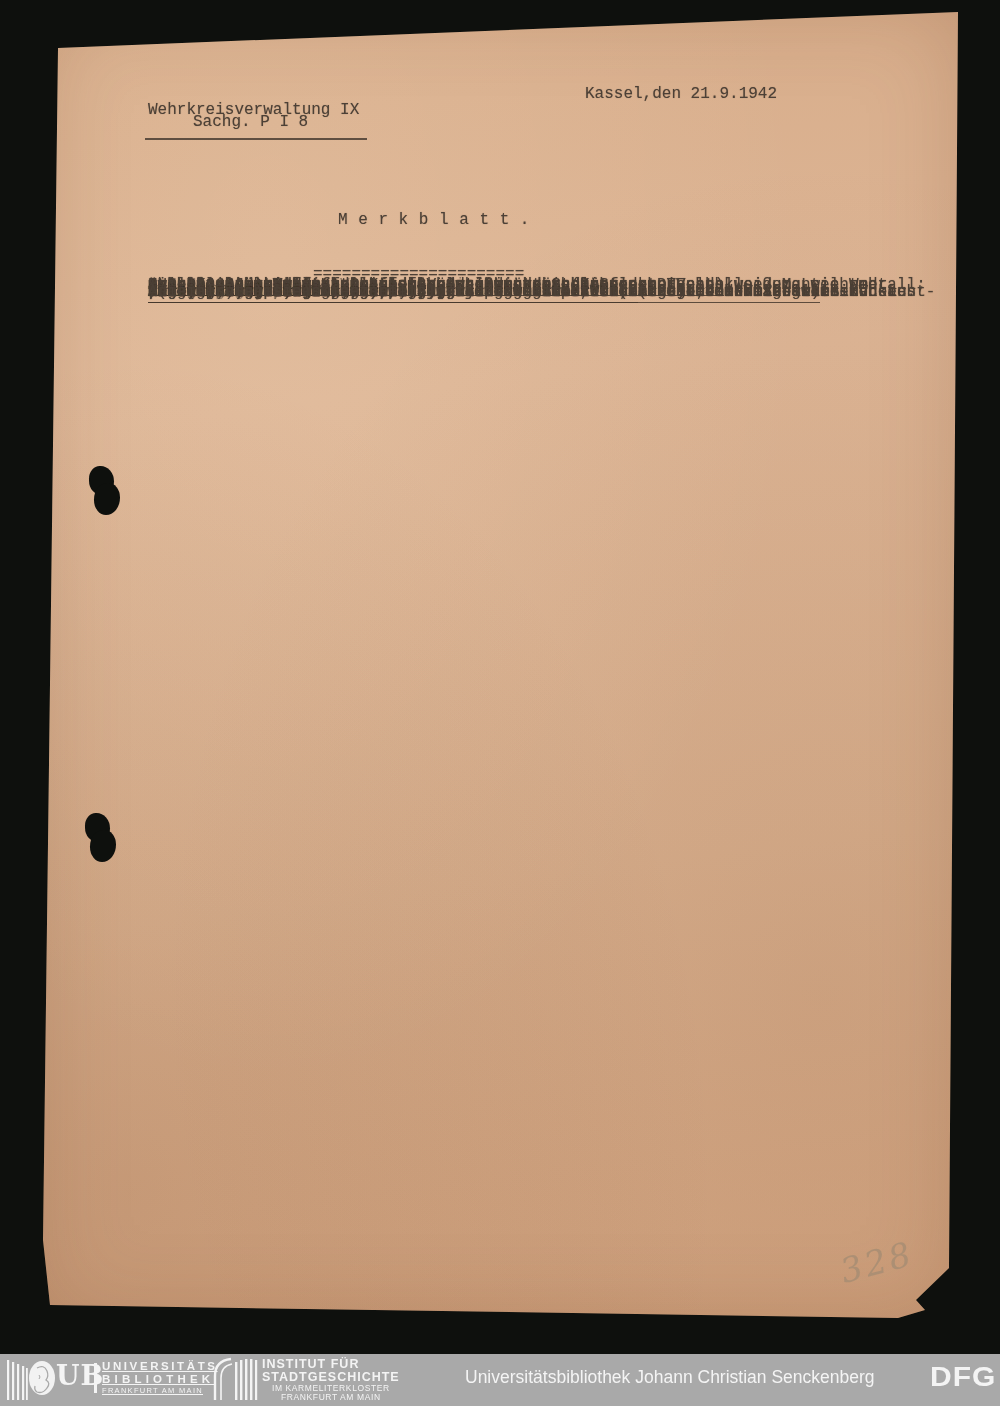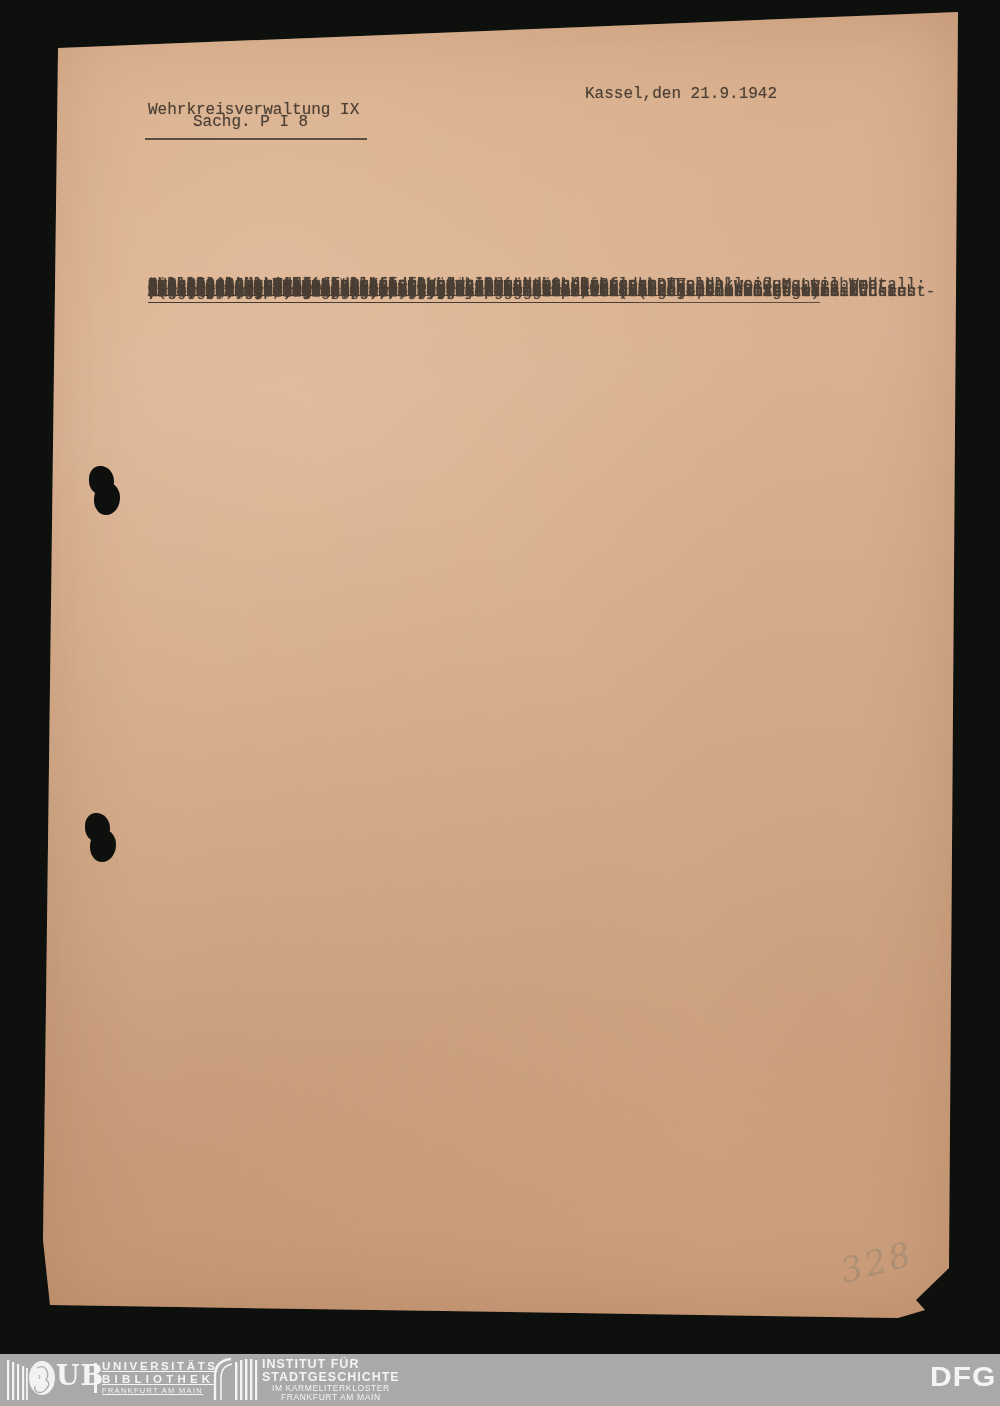--- a/index.html
+++ b/index.html
@@ -78,20 +78,24 @@
 <body>
 
 <div class="stage">
 
   <div class="paper">
     <div class="tw lh-office">Wehrkreisverwaltung IX</div>
     <div class="tw lh-date">Kassel,den 21.9.1942</div>
     <div class="tw lh-section">Sachg. P I 8</div>
     <div class="lh-underline"></div>
 
+    <div class="tw doc-title">
+      <div class="t1">M e r k b l a t t .</div>
+      <div class="t2">======================</div>
+    </div>
 
 
     <div class="tw doc-body"><div class="tline"><span>    Die Beamten a.K. tragen Grundtuch und Schnitt der Tuchbekleidung wie Wehr-</span></div><div class="tline"><span>machtbeamten ( Heer) mit folgenden Besonderheiten:</span></div><div class="tline"><span>I.) </span><span class="u">nichttechn. und techn. Kriegsverwaltungsräte(höherer Dienst)</span></div><div class="tline"><span>     ( </span><span class="f">A.H.M. 4o Nr. 2o in Verbindung mit</span><span> Nr. 426)</span></div><div class="tline"><span>      1.) </span><span class="u">über 4o Jahre alt</span><span>:</span></div><div class="tline"><span>          a) </span><span class="u">Schulterstücke</span><span>: Aluminiumgespinst dunkelgrün durchwirkt und gefloch-</span></div><div class="tline"><span>             ten aus Plattschnüren mit verschlungenem HV aus weißem Leichtmetall;</span></div><div class="tline"><span>          b) Besatzstreifen an Schirmmützen, Kragen an Feldbluse, Mantel und</span></div><div class="tline"><span>             Umhang: </span><span class="u">graublau</span><span>;</span></div><div class="tline"><span>          c) </span><span class="u f">Kragenpatten</span><span> : hellgrau mit dunkelgrünem Vorstoß und handgestickter,</span></div><div class="tline"><span>             einfacher goldfarbener Litze;</span></div><div class="tline"><span>          d) Waffenfarbe: dunkelgrün;</span></div><div class="tline"><span>          e) Nebenfarbe: hellgrau;</span></div><div class="tline"><span>  2.)</span><span class="u">unter 4o Jahre alt</span><span>:</span></div><div class="tline"><span>        a) </span><span class="u">Schulterstücke</span><span> wie Kriegsverwaltungsinspektoren jedoch mit 2 Sternen;</span></div><div class="tline"><span>        b) - e) wie zu 1.) .</span></div><div class="tline gap"><span> II.) </span><span class="u">nichttechn. und techn. Kriegsverwaltungsinspektoren( gehobener Dienst)</span></div><div class="tline"><span>      ( A.H.M. 4o Nr. 2o in Verbindung mit 426 und 1o2o)</span></div><div class="tline"><span>      1.)</span><span class="u">über 25 Jahre alt und über 6 Monate</span><span> Dienstzeit als Kriegsverwaltungs-</span></div><div class="tline"><span>         inspektor:</span></div><div class="tline"><span>          a) </span><span class="u f">Schulterstücke:</span><span class="f"> Aluminiumgespinst</span><span> aus 4 unmittelbar nebeneinander</span></div><div class="tline"><span>             liegenden Plattschnüren in der Mitte mit einer 1 mm starken kunst-</span></div><div class="tline"><span>             seidenen dunkelgrünen Schnur mit verschlungenem HV aus weißem Leicht-</span></div><div class="tline"><span>             metall, dazu 1 Stern aus weißem Leichtmetall;</span></div><div class="tline"><span>          b) wie zu I,1).</span></div><div class="tline"><span>          c) </span><span class="u">Kragenpatten:</span><span> hellgrau mit handgestickter einfacher Litze aus</span></div><div class="tline"><span>             </span><span class="u f">Aluminiumgespinst</span><span class="f"> mit dunkelgrünem Mittelspiegel</span><span>, sowie Vorstoß in</span></div><div class="tline"><span>             der Waffenfarbe;</span></div><div class="tline"><span>        d) - e) wie zu I,1).</span></div><div class="tline"><span>       2.) </span><span class="u">unter 25 Jahre alt oder unter 6 Monaten Dienstzeit:</span></div><div class="tline"><span>           als Kriegsverwaltungsinspektor</span></div><div class="tline"><span>        a) - e) wie zu II,1) jedoch </span><span class="u">ohne</span><span> Stern.</span></div><div class="tline"><span>III.) Kriegsverw. </span><span class="u f">Assistent</span><span>, </span><span class="u f">Kriegswerkmeister</span><span>, Kriegsverw. </span><span class="u">Lagermeister</span></div><div class="tline"><span>    ( techn. und nichttechn.)</span></div><div class="tline"><span>    1.)Kriegsverw.Assistent und Kriegswerkmeister( A.H.M. 4o Nr. 2o in</span></div><div class="tline"><span>       Verbindung mit Nr. 426)( </span><span class="u">mittlerer</span><span> Dienst)</span></div><div class="tline"><span>          a) Schulterstücke: aus dunkelgrüner Wolle mit einem Mittelstreifen aus</span></div><div class="tline"><span>             Aluminiumgespinst, aus der ein einfaches Geflecht mit seitlich</span></div><div class="tline"><span>             </span><span class="f">7 Bogen hergestellt ist.</span><span> Das Geflecht ist ringsum mit gleicher</span></div><div class="tline"><span>             Schnur umrandet. Auf den Schulterstücken ein verschlungenes HV</span></div><div class="tline"><span>             und 2 Sterne aus weißem Leichtmetall;</span></div><div class="tline"><span>          b) wie zu I,1);</span></div><div class="tline"><span>          c) Kragenpatten: hellgrau mit gewobter Litze und dunkelgrünem</span></div><div class="tline"><span>             </span><span class="f">Mittelspiegel, sowie</span><span> Vorstoß in der Waffenfarbe;</span></div><div class="tline"><span class="f">          d) - e) wie zu I,1.);</span></div><div class="tline"><span>    2.)Kriegsverwaltungs</span><span class="u">lagermeister</span><span> ( einfacher  Dienst)    und Postfacharbeiter,</span></div><div class="tline"><span>       sowie </span><span class="f">Kraftwagenführer im </span><span class="u">Arbeiterverhältnis</span><span>,die als Beamte a.K. einbe-</span></div><div class="tline"><span>       rufen sind.</span></div><div class="tline"><span>          a) - e) wie zu III,1), jedoch mit einem Stern auf den Schulterstücken.</span></div></div>
 
     <div class="hole hole1"></div>
     <div class="hole hole2"></div>
 
     <div class="hand">328</div>
   </div>
 
@@ -136,17 +140,18 @@
       </svg>
     </span>
 
     <span class="f-insttext">
       <span class="l1">INSTITUT FÜR</span>
       <span class="l2">STADTGESCHICHTE</span>
       <span class="l3">IM KARMELITERKLOSTER</span>
       <span class="l4">FRANKFURT AM MAIN</span>
     </span>
 
+    <span class="f-libname">Universitätsbibliothek Johann Christian Senckenberg</span>
 
     <span class="f-dfg">DFG</span>
   </div>
 
 </div>
 
 </body></html>

